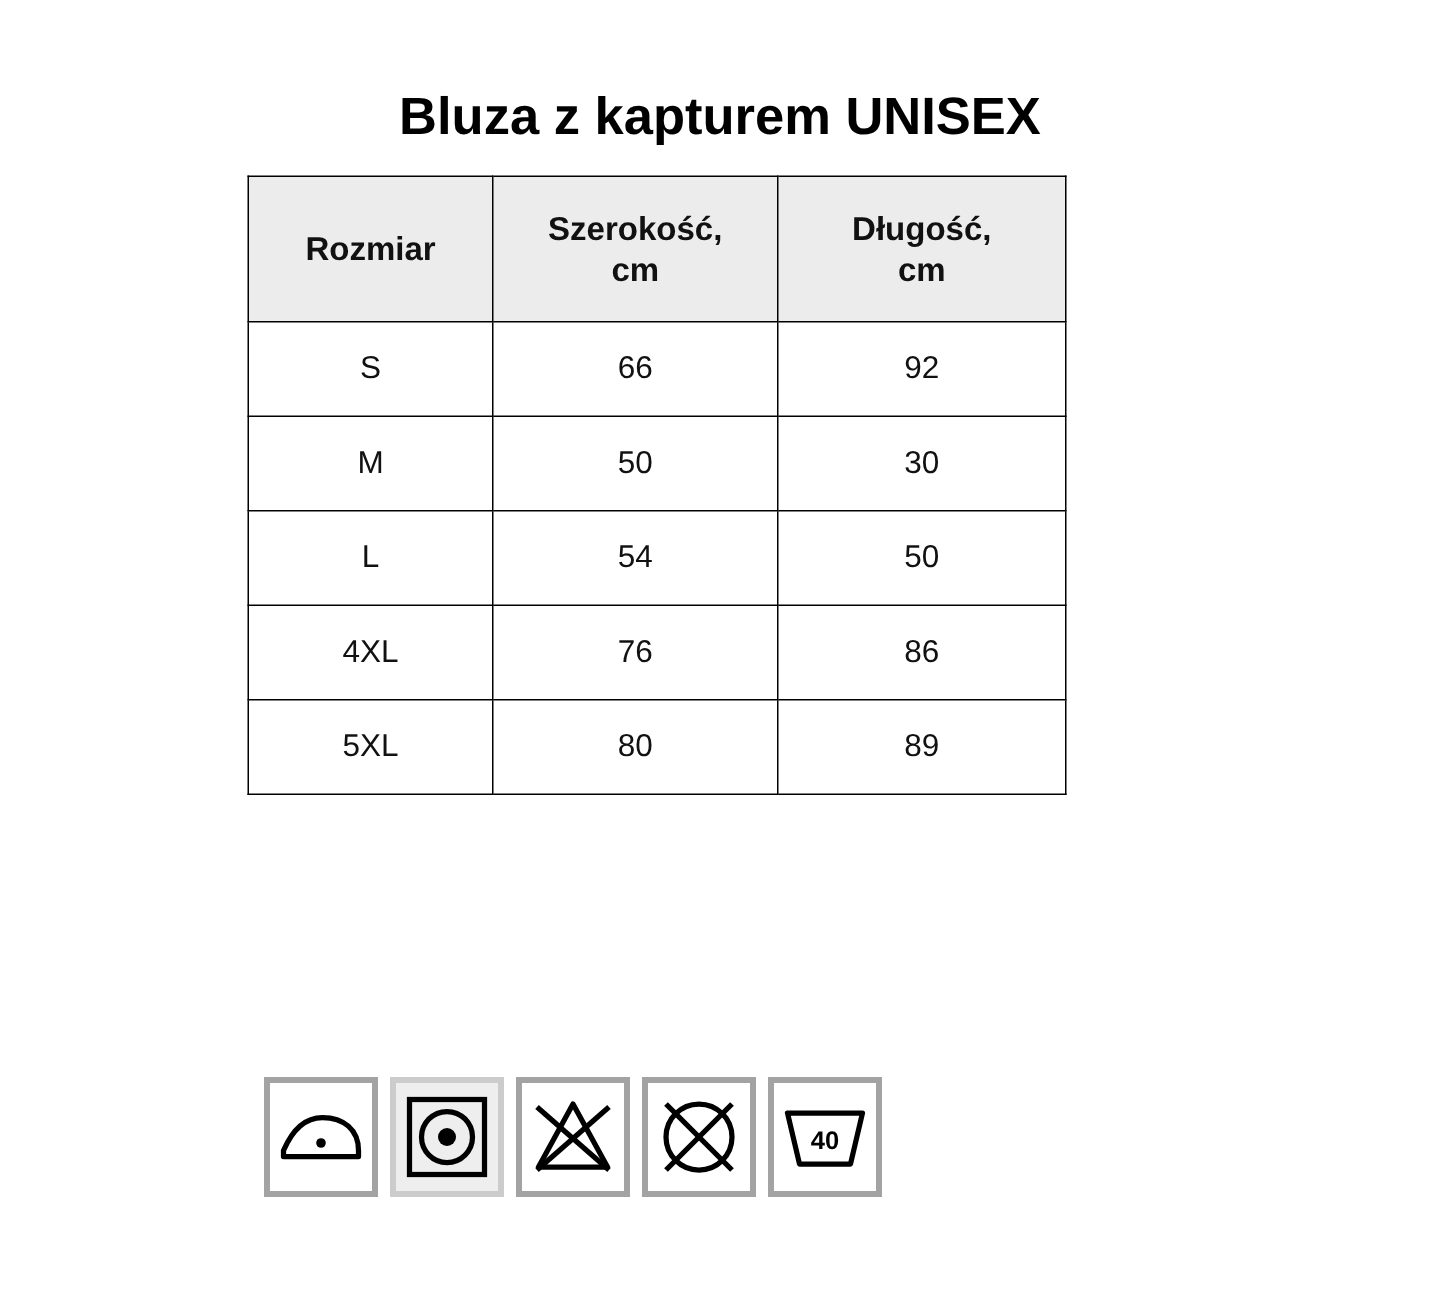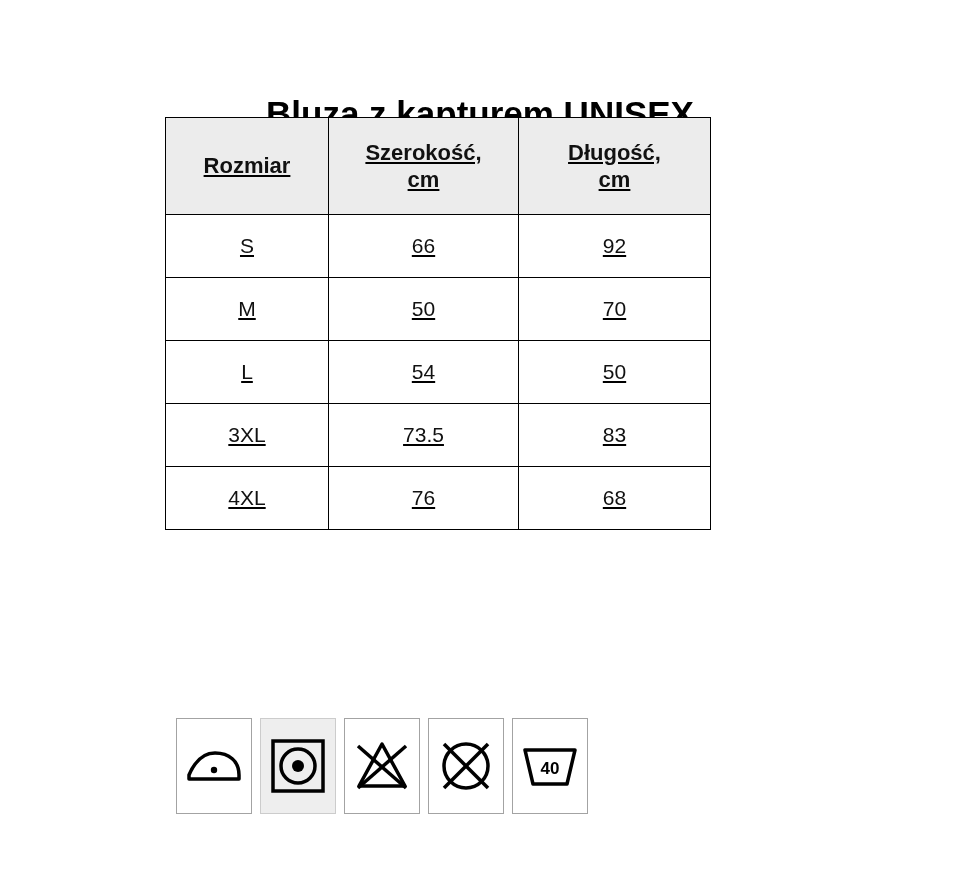--- a/index.html
+++ b/index.html
@@ -25,35 +25,33 @@
   .title {
     position: absolute;
     top: 58px;
     left: 0;
     width: 960px;
     text-align: center;
     font-size: 35px;
     font-weight: bold;
     letter-spacing: 0px;
     color: #000000;
-    margin-top: 36px;
   }
 
   .table-wrap {
     position: absolute;
     top: 117px;
     left: 165px;
     width: 545px;
   }
 
   table.size-table {
     border-collapse: collapse;
     width: 545px;
     table-layout: fixed;
-    text-decoration: underline;
   }
 
   table.size-table th,
   table.size-table td {
     border: 1px solid #000000;
     text-align: center;
     vertical-align: middle;
     font-size: 21px;
     font-weight: normal;
     color: #111111;
@@ -82,22 +80,22 @@
     position: absolute;
     top: 718px;
     left: 176px;
     display: flex;
     gap: 8px;
     align-items: flex-start;
   }
 
   .care-icon {
     width: 76px;
-    height: 96px;
-    border: 1px solid #a3a3a3;
+    height: 80px;
+    border: 4px solid #a3a3a3;
     background: #ffffff;
     box-sizing: border-box;
     display: flex;
     align-items: center;
     justify-content: center;
   }
   .care-icon.shaded {
     background: #eeeeee;
     border-color: #cccccc;
   }
@@ -136,36 +134,36 @@
       </thead>
       <tbody>
         <tr>
           <td>S</td>
           <td>66</td>
           <td>92</td>
         </tr>
         <tr>
           <td>M</td>
           <td>50</td>
-          <td>70</td>
+          <td>30</td>
         </tr>
         <tr>
           <td>L</td>
           <td>54</td>
           <td>50</td>
         </tr>
         <tr>
-          <td>3XL</td>
-          <td>73.5</td>
-          <td>83</td>
-        </tr>
-        <tr>
           <td>4XL</td>
           <td>76</td>
-          <td>68</td>
+          <td>86</td>
+        </tr>
+        <tr>
+          <td>5XL</td>
+          <td>80</td>
+          <td>89</td>
         </tr>
       </tbody>
     </table>
   </div>
 
   <div class="care-row">
 
     <div class="care-icon">
       <svg width="58" height="42" viewBox="0 0 58 42" aria-hidden="true">
         <path d="M4 34 L54 34 L54 30 C54 16 44 8 30 8 C18 8 10 16 4 30 Z" fill="none" stroke="#000" stroke-width="3.5" stroke-linejoin="round"></path>

